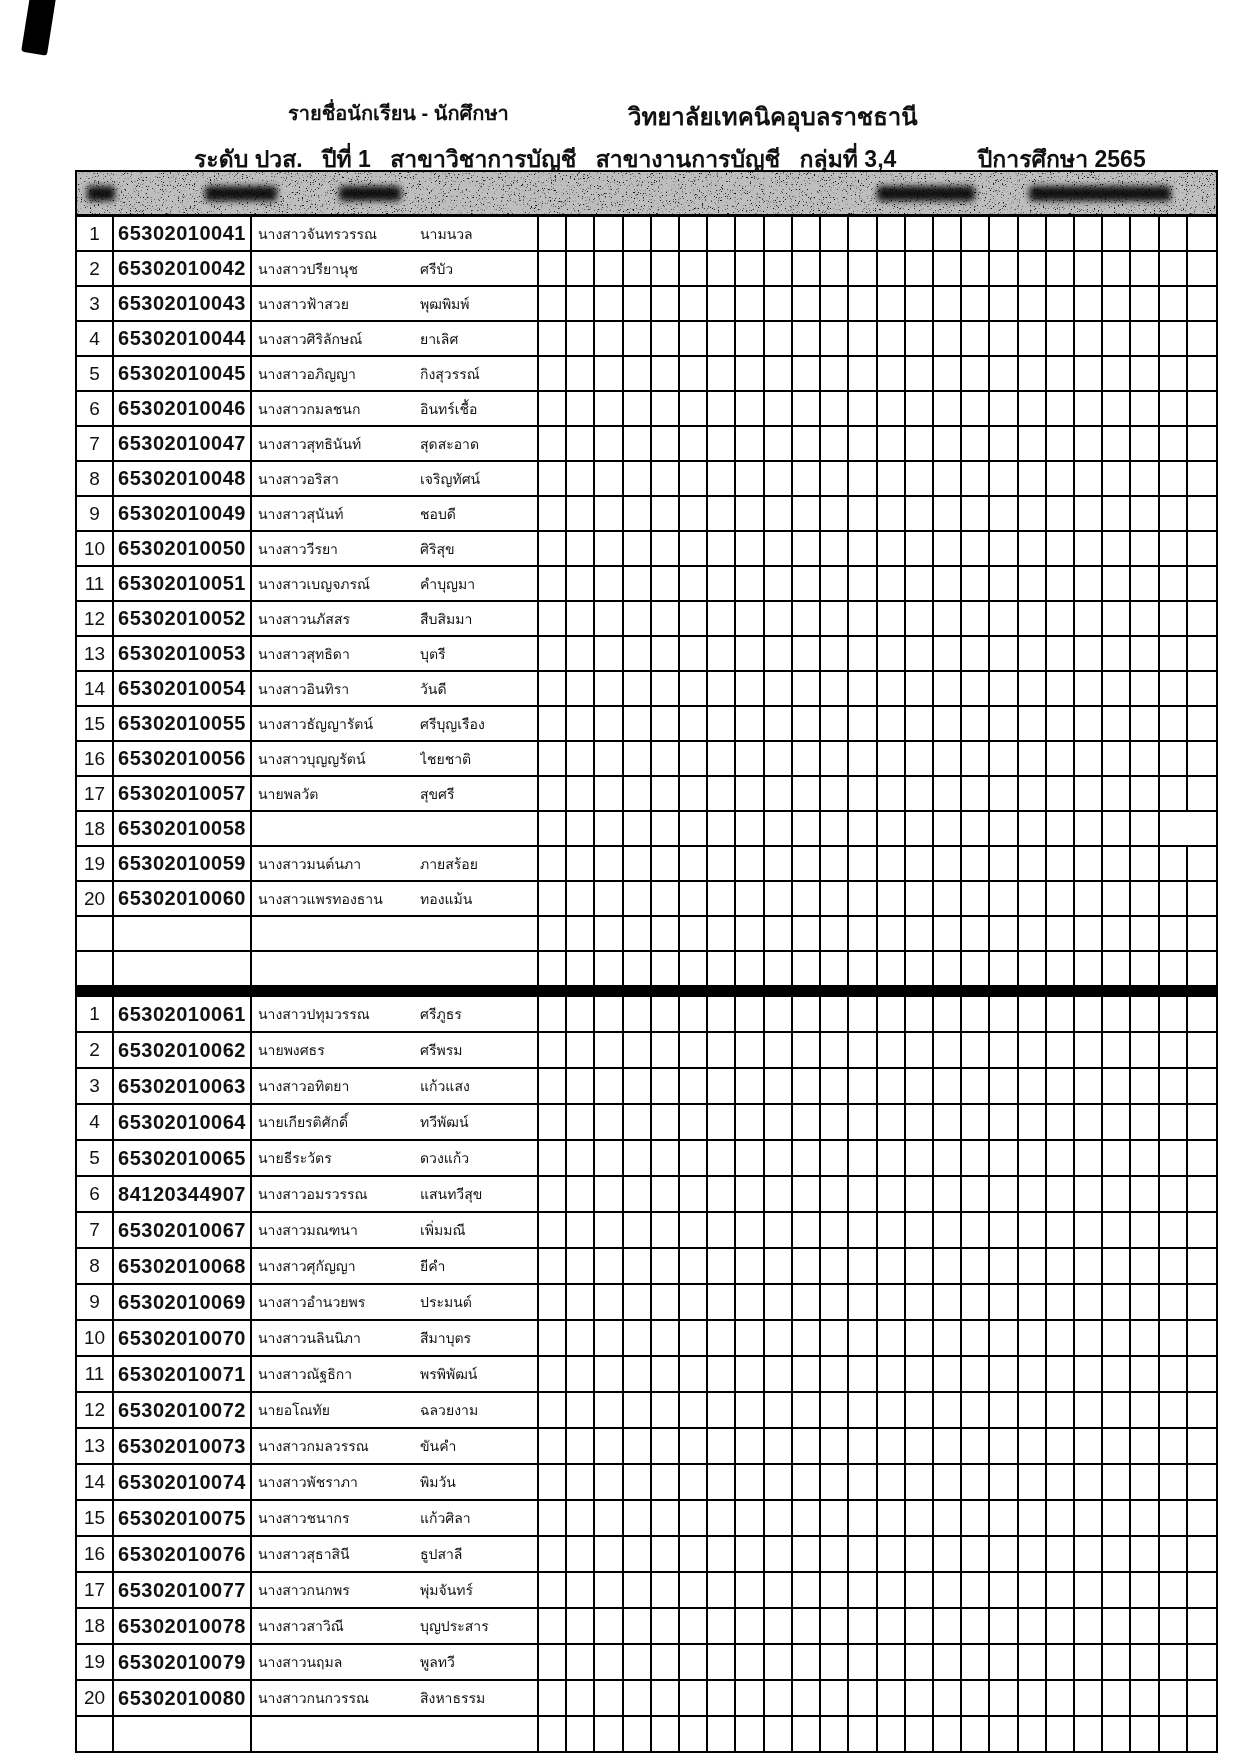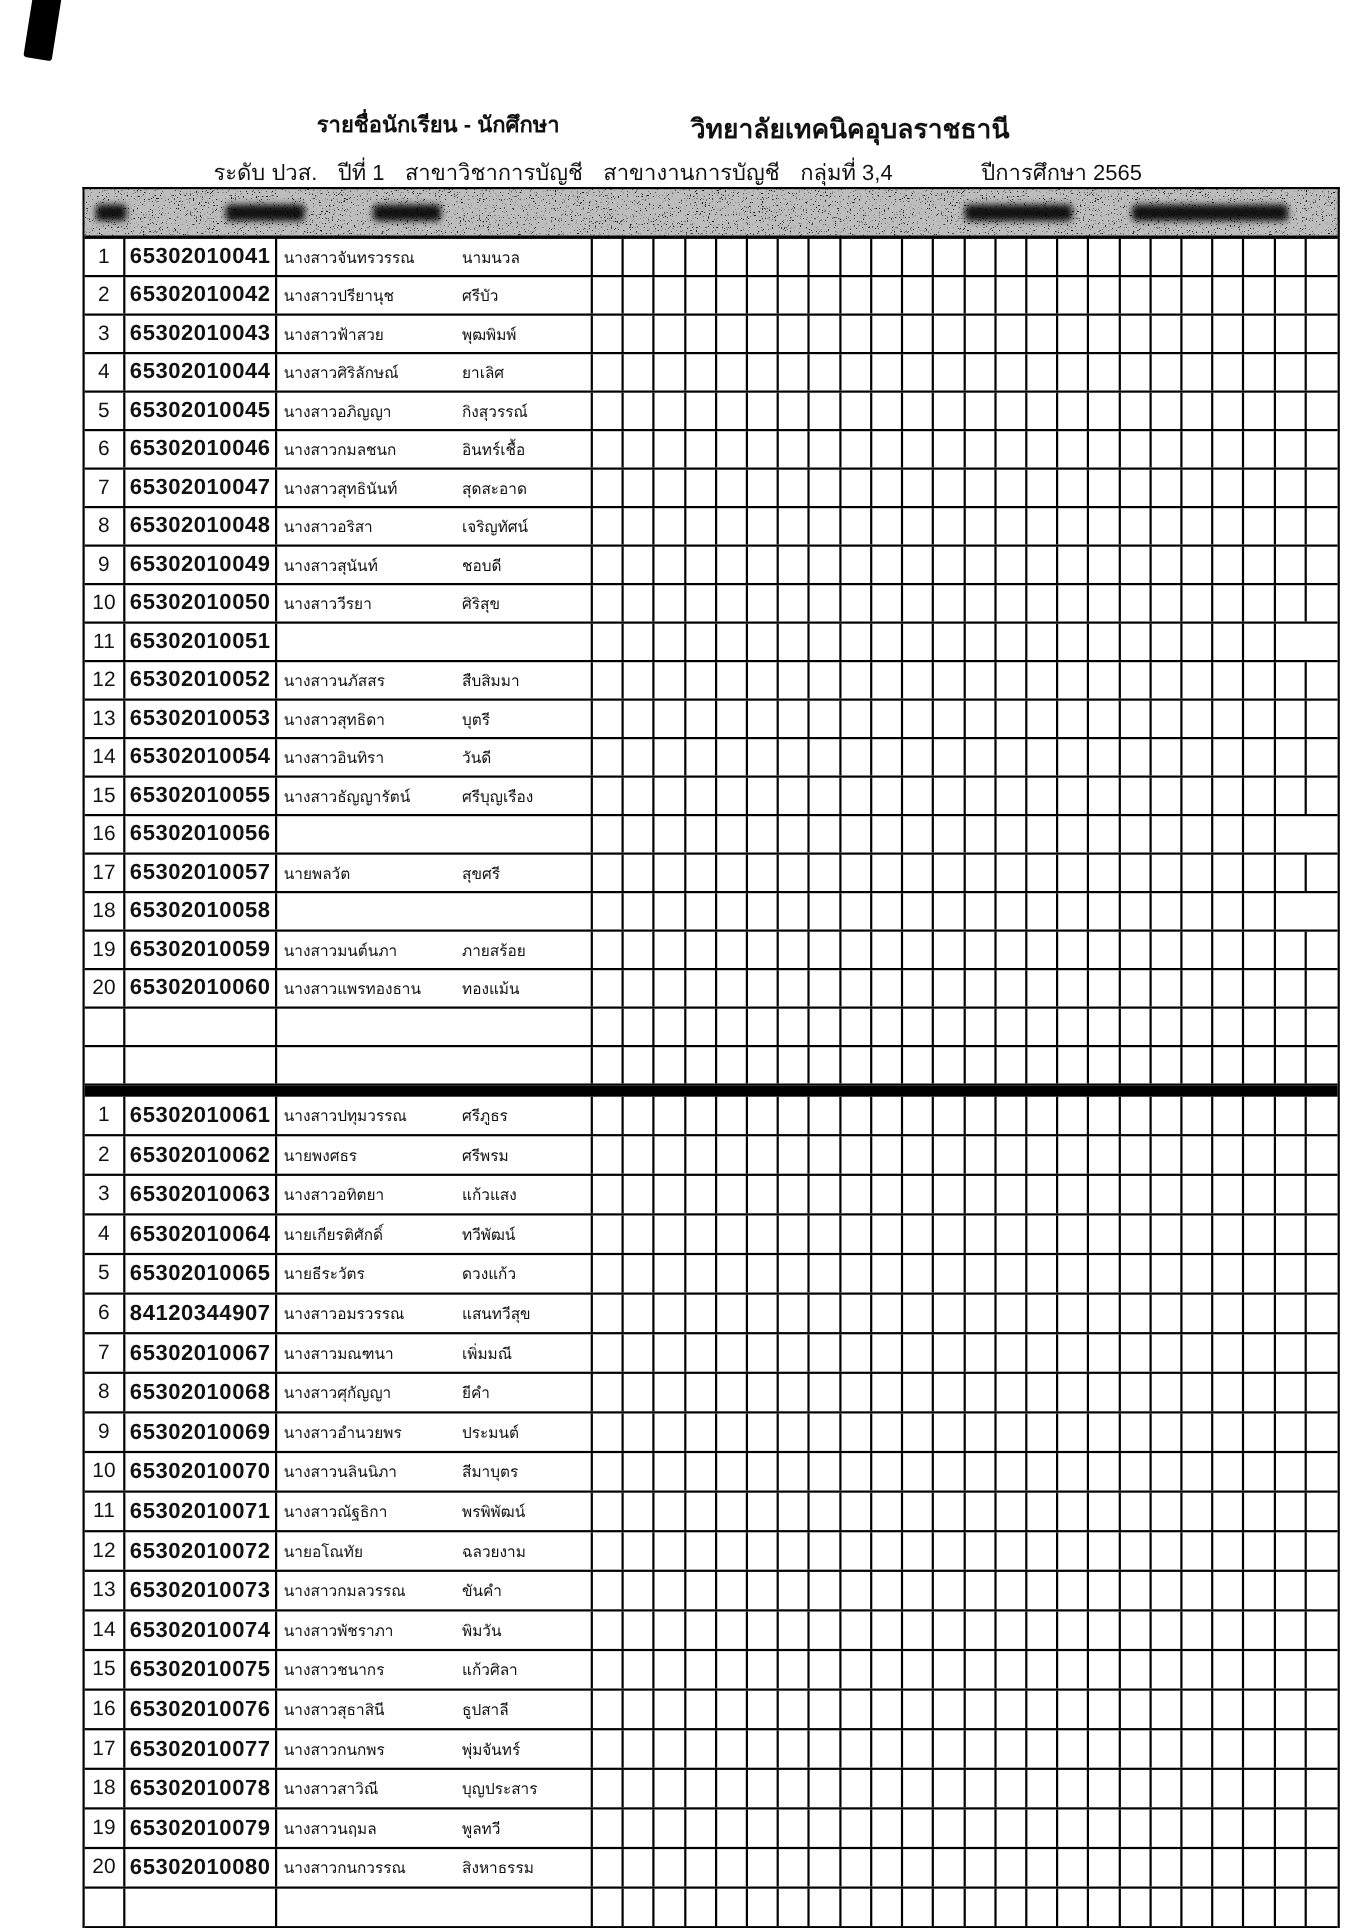--- a/index.html
+++ b/index.html
@@ -8,21 +8,21 @@
     position: relative; width: 1241px; height: 1753px;
     background: #ffffff; overflow: hidden; color: #111;
     margin: 0 auto;
   }
   .corner-mark {
     position: absolute; left: 26px; top: -10px; width: 26px; height: 64px;
     background: #000; transform: rotate(9deg); border-radius: 3px;
   }
   .title-left  { position: absolute; left: 288px; top: 97px; font-size: 20px; font-weight: bold; white-space: nowrap; }
   .title-right { position: absolute; left: 628px; top: 97px; font-size: 24px; font-weight: bold; white-space: nowrap; }
-  .subtitle { position: absolute; left: 194px; top: 141px; font-size: 20px; font-weight: normal; white-space: nowrap; }
+  .subtitle { position: absolute; left: 194px; top: 141px; font-size: 23px; font-weight: bold; white-space: nowrap; }
   .subtitle span { margin-right: 13px; }
   .gap-lg { margin-left: 62px; }
 
   .sheet {
     position: absolute; left: 75px; top: 170px; width: 1143px;
     border-left: 2px solid #000; border-right: 2px solid #000; border-top: 2px solid #000;
   }
   .trow {
     display: grid;
     grid-template-columns: 37px 138px 287px repeat(var(--att, 24), 1fr);
@@ -425,20 +425,24 @@
         <div class="cell att"></div>
         <div class="cell att"></div>
         <div class="cell att"></div>
         <div class="cell att"></div>
         <div class="cell att"></div>
         <div class="cell att"></div>
       </div>
       <div class="trow" style="height: 35px;">
         <div class="cell no">11</div>
         <div class="cell id">65302010051</div>
+        <div class="cell name">
+          <span class="fname">นางสาวเบญจภรณ์</span>
+          <span class="lname">คำบุญมา</span>
+        </div>
         <div class="cell att"></div>
         <div class="cell att"></div>
         <div class="cell att"></div>
         <div class="cell att"></div>
         <div class="cell att"></div>
         <div class="cell att"></div>
         <div class="cell att"></div>
         <div class="cell att"></div>
         <div class="cell att"></div>
         <div class="cell att"></div>
@@ -581,20 +585,24 @@
         <div class="cell att"></div>
         <div class="cell att"></div>
         <div class="cell att"></div>
         <div class="cell att"></div>
         <div class="cell att"></div>
         <div class="cell att"></div>
       </div>
       <div class="trow" style="height: 35px;">
         <div class="cell no">16</div>
         <div class="cell id">65302010056</div>
+        <div class="cell name">
+          <span class="fname">นางสาวบุญญรัตน์</span>
+          <span class="lname">ไชยชาติ</span>
+        </div>
         <div class="cell att"></div>
         <div class="cell att"></div>
         <div class="cell att"></div>
         <div class="cell att"></div>
         <div class="cell att"></div>
         <div class="cell att"></div>
         <div class="cell att"></div>
         <div class="cell att"></div>
         <div class="cell att"></div>
         <div class="cell att"></div>

